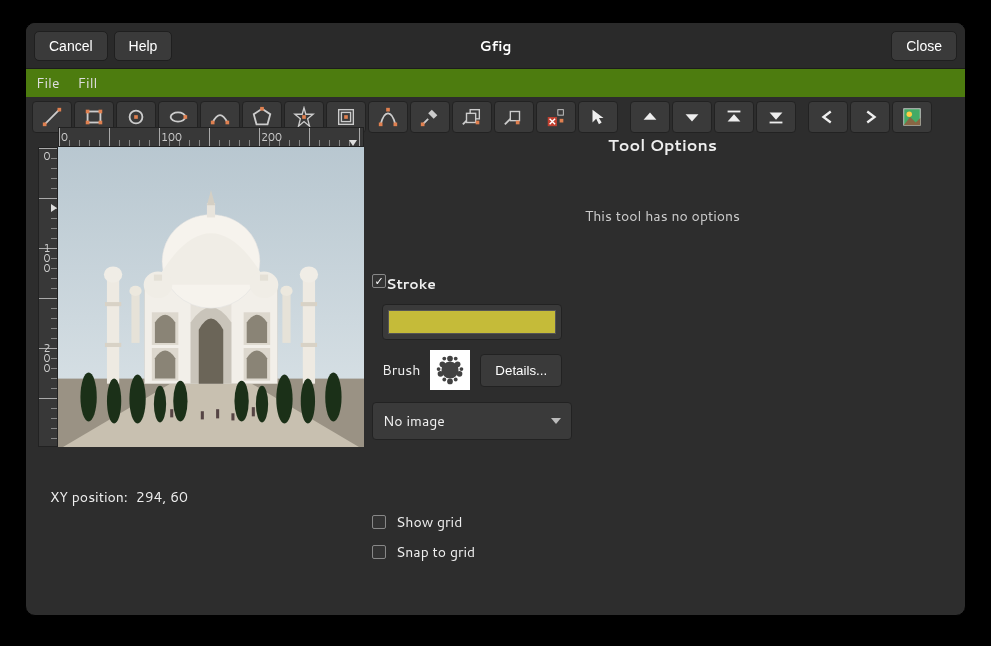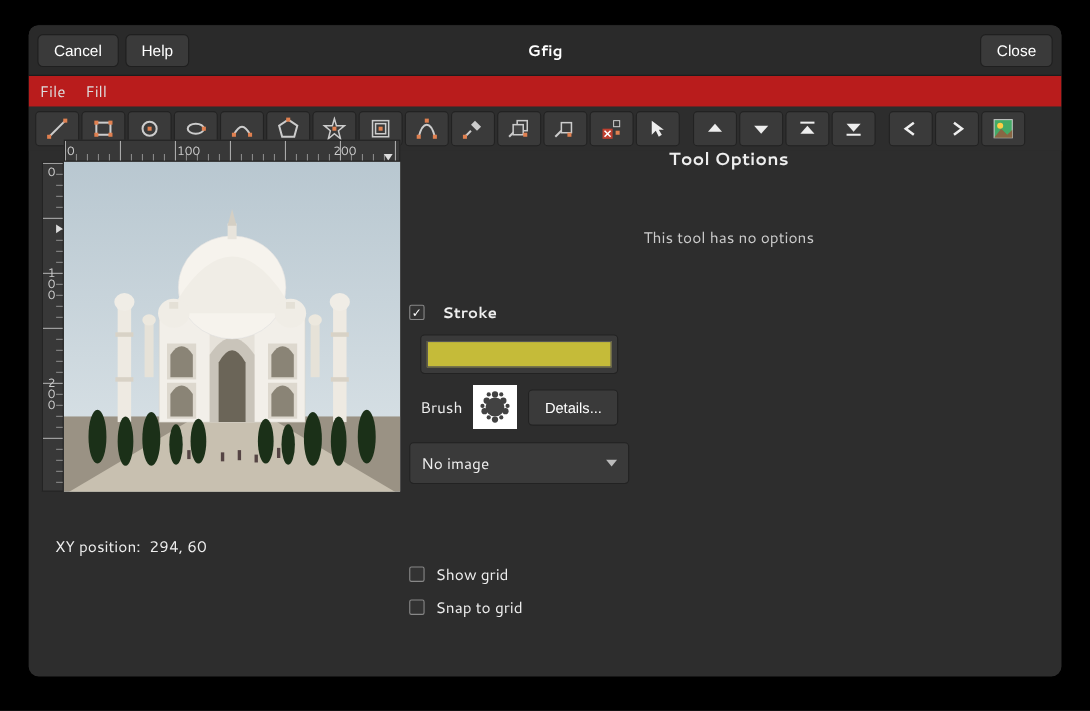--- a/index.html
+++ b/index.html
@@ -50,21 +50,21 @@
   cursor: pointer;
   margin-right: 6px;
 }
 .tb-right { margin-left: auto; margin-right: 0; }
 .menubar {
   height: 28px;
   display: flex;
   align-items: center;
   padding: 0 10px;
   gap: 18px;
-  background: #b91c1c;
+  background: #4d7c0f;
 }
 .menubar span { color: #ddd; cursor: pointer; }
 .toolbar {
   display: flex;
   align-items: center;
   padding: 4px 6px;
   gap: 2px;
   background: #2d2d2d;
 }
 .tool-btn {
@@ -214,22 +214,22 @@
   margin-bottom: 6px;
   text-align: center;
 }
 .tool-msg {
   text-align: center;
   color: #ccc;
   padding: 44px 0 40px 0;
 }
 .stroke-row {
   display: flex;
-  align-items: center;
-  gap: 16px;
+  align-items: flex-start;
+  gap: 0;
   margin-top: 8px;
 }
 .check {
   width: 14px; height: 14px;
   border: 1px solid #888;
   background: #333;
   display: inline-flex;
   align-items: center;
   justify-content: center;
   font-size: 11px;
@@ -488,21 +488,21 @@
             <div class="tick-minor" style="left: 230px;"></div>
             <div class="tick-minor" style="left: 240px;"></div>
             <div class="tick-major" style="left: 250px;"></div>
             <div class="tick-minor" style="left: 260px;"></div>
             <div class="tick-minor" style="left: 270px;"></div>
             <div class="tick-minor" style="left: 280px;"></div>
             <div class="tick-minor" style="left: 290px;"></div>
             <div class="tick-major" style="left: 300px;"></div>
             <div class="tick-label" style="left: 2px;">0</div>
             <div class="tick-label" style="left: 102px;">100</div>
-            <div class="tick-label" style="left: 202px; padding-left: 42px;">200</div>
+            <div class="tick-label" style="left: 202px;">200</div>
             <div class="ruler-marker-h" style="left: 290px;"></div>
           </div>
         <div class="ruler-v" id="ruler-v">
             <div class="tick-major" style="top: 0px;"></div>
             <div class="tick-minor" style="top: 10px;"></div>
             <div class="tick-minor" style="top: 20px;"></div>
             <div class="tick-minor" style="top: 30px;"></div>
             <div class="tick-minor" style="top: 40px;"></div>
             <div class="tick-major" style="top: 50px;"></div>
             <div class="tick-minor" style="top: 60px;"></div>

